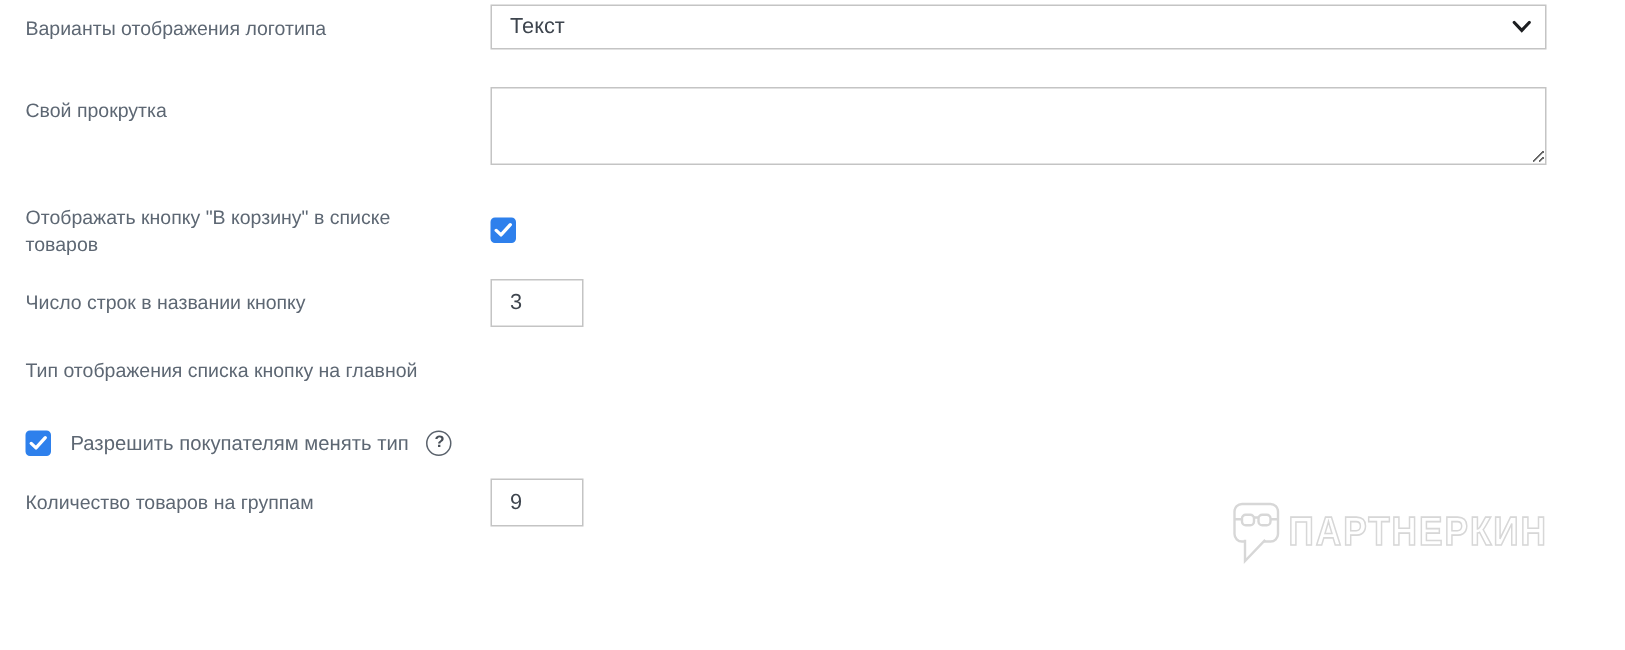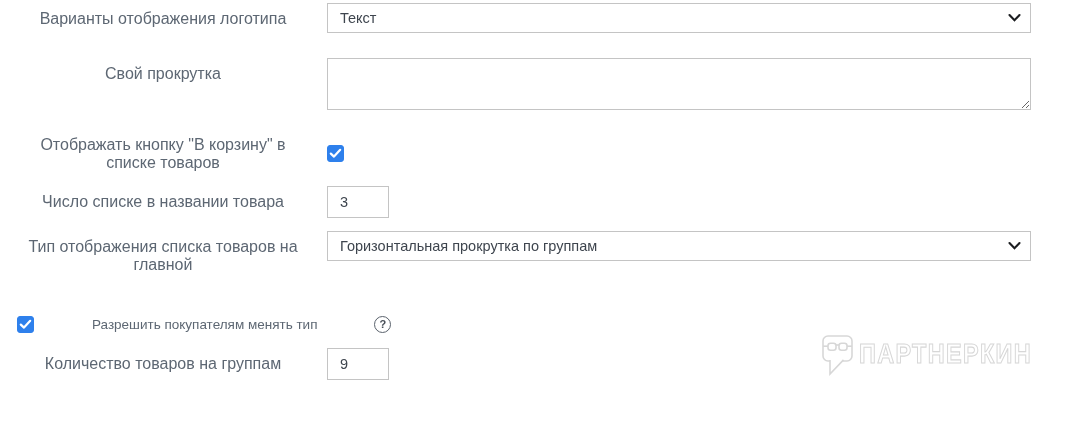--- a/index.html
+++ b/index.html
@@ -9,21 +9,21 @@
     background: #ffffff;
     font-family: "Liberation Sans", "DejaVu Sans", sans-serif;
     overflow: hidden;
     position: relative;
   }
   .page { position: relative; width: 1083px; height: 433px; padding: 3px 0 0 17px; }
 
   .row { display: flex; }
   .row-label {
     width: 310px; padding-right: 18px; padding-top: 7px;
-    font-size: 16px; line-height: 18px; color: #5d6773; text-align: center;
+    font-size: 13px; line-height: 18px; color: #5d6773;
   }
   .row.cb-row .row-label { padding-top: 1px; }
   .row.cb-row2 .row-label { padding-top: 0; }
   .row-control { width: 716px; position: relative; border-radius: 10px; }
 
   
   .select-wrap { position: relative; width: 704px; height: 30px; }
   select.field-select {
     -webkit-appearance: none; appearance: none;
     width: 704px; height: 30px;
@@ -66,21 +66,21 @@
   input.num-input {
     width: 62px; height: 32px;
     border: 1px solid #c4c4c4; border-radius: 0;
     padding: 0 0 0 12px; background: #fff;
     font-family: "Liberation Sans", "DejaVu Sans", sans-serif;
     font-size: 14.5px; color: #3e454e;
     outline: none; display: block;
   }
 
   
-  .sub-row { display: flex; align-items: center; margin-top: 21px; height: 18px; gap: 45px; }
+  .sub-row { display: flex; align-items: center; margin-top: 10px; height: 18px; }
   .sub-label { margin-left: 13px; font-size: 13.5px; color: #5d6773; }
   .help-icon {
     margin-left: 12px; width: 17px; height: 17px;
     border: 1px solid #5a626c; border-radius: 50%;
     display: inline-flex; align-items: center; justify-content: center;
     font-size: 11px; font-weight: bold; color: #474e57; cursor: pointer;
   }
 
   
   .r1 { margin-bottom: 25px; }
@@ -133,38 +133,28 @@
     <div class="row-control">
       <span class="checkbox" data-checked="true">
         <svg width="13" height="11" viewBox="0 0 13 11">
           <polyline points="1.8,5.6 5,8.6 11.2,1.8" fill="none" stroke="#ffffff" stroke-width="2.2" stroke-linecap="round" stroke-linejoin="round"></polyline>
         </svg>
       </span>
     </div>
   </div>
 
   <div class="row r5">
-    <div class="row-label">Число списке в названии товара</div>
+    <div class="row-label">Число строк в названии кнопку</div>
     <div class="row-control">
       <input type="text" class="num-input" value="3" style="">
     </div>
   </div>
 
   <div class="row r6">
-    <div class="row-label">Тип отображения списка товаров на главной</div>
-    <div class="row-control">
-      <div class="select-wrap">
-        <select class="field-select">
-          <option>Горизонтальная прокрутка по группам</option>
-        </select>
-        <svg class="chevron" viewBox="0 0 13 9">
-          <polyline points="1.5,1.5 6.5,6.8 11.5,1.5" fill="none" stroke="#1c1e21" stroke-width="2.1" stroke-linecap="round"></polyline>
-        </svg>
-      </div>
-    </div>
+    <div class="row-label">Тип отображения списка кнопку на главной</div>
   </div>
 
   <div class="row r7">
     <div class="row-control">
       <div class="sub-row">
         <span class="checkbox" data-checked="true">
           <svg width="13" height="11" viewBox="0 0 13 11">
             <polyline points="1.8,5.6 5,8.6 11.2,1.8" fill="none" stroke="#ffffff" stroke-width="2.2" stroke-linecap="round" stroke-linejoin="round"></polyline>
           </svg>
         </span>

